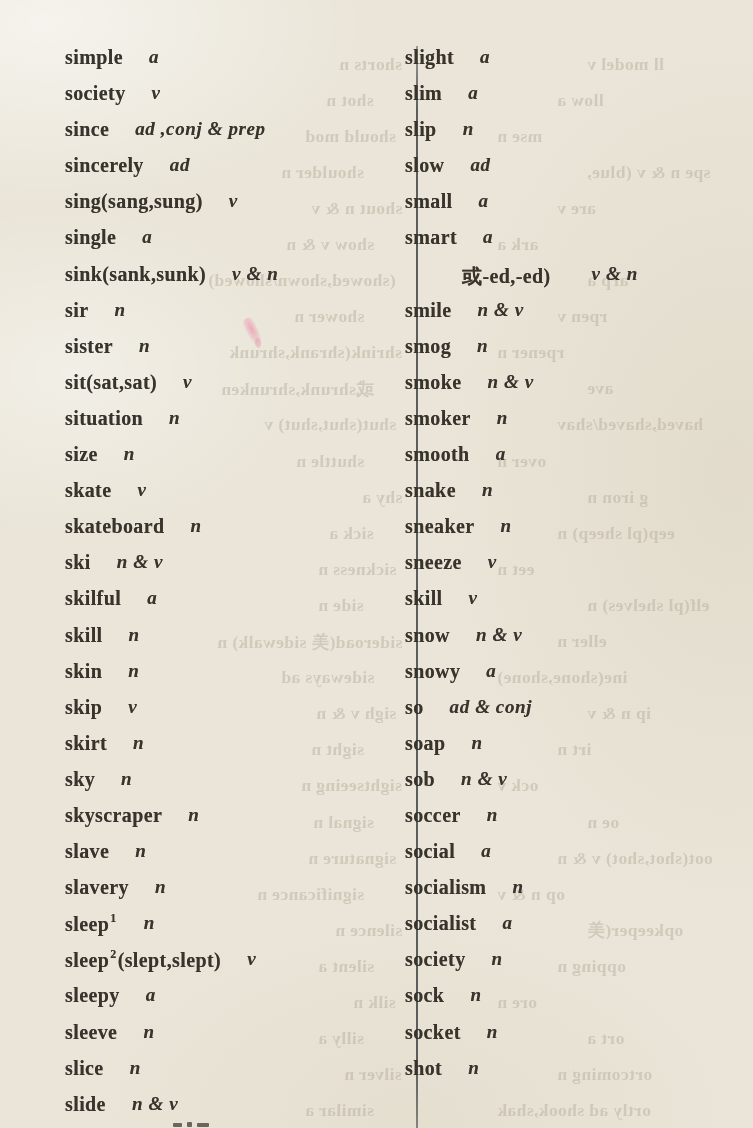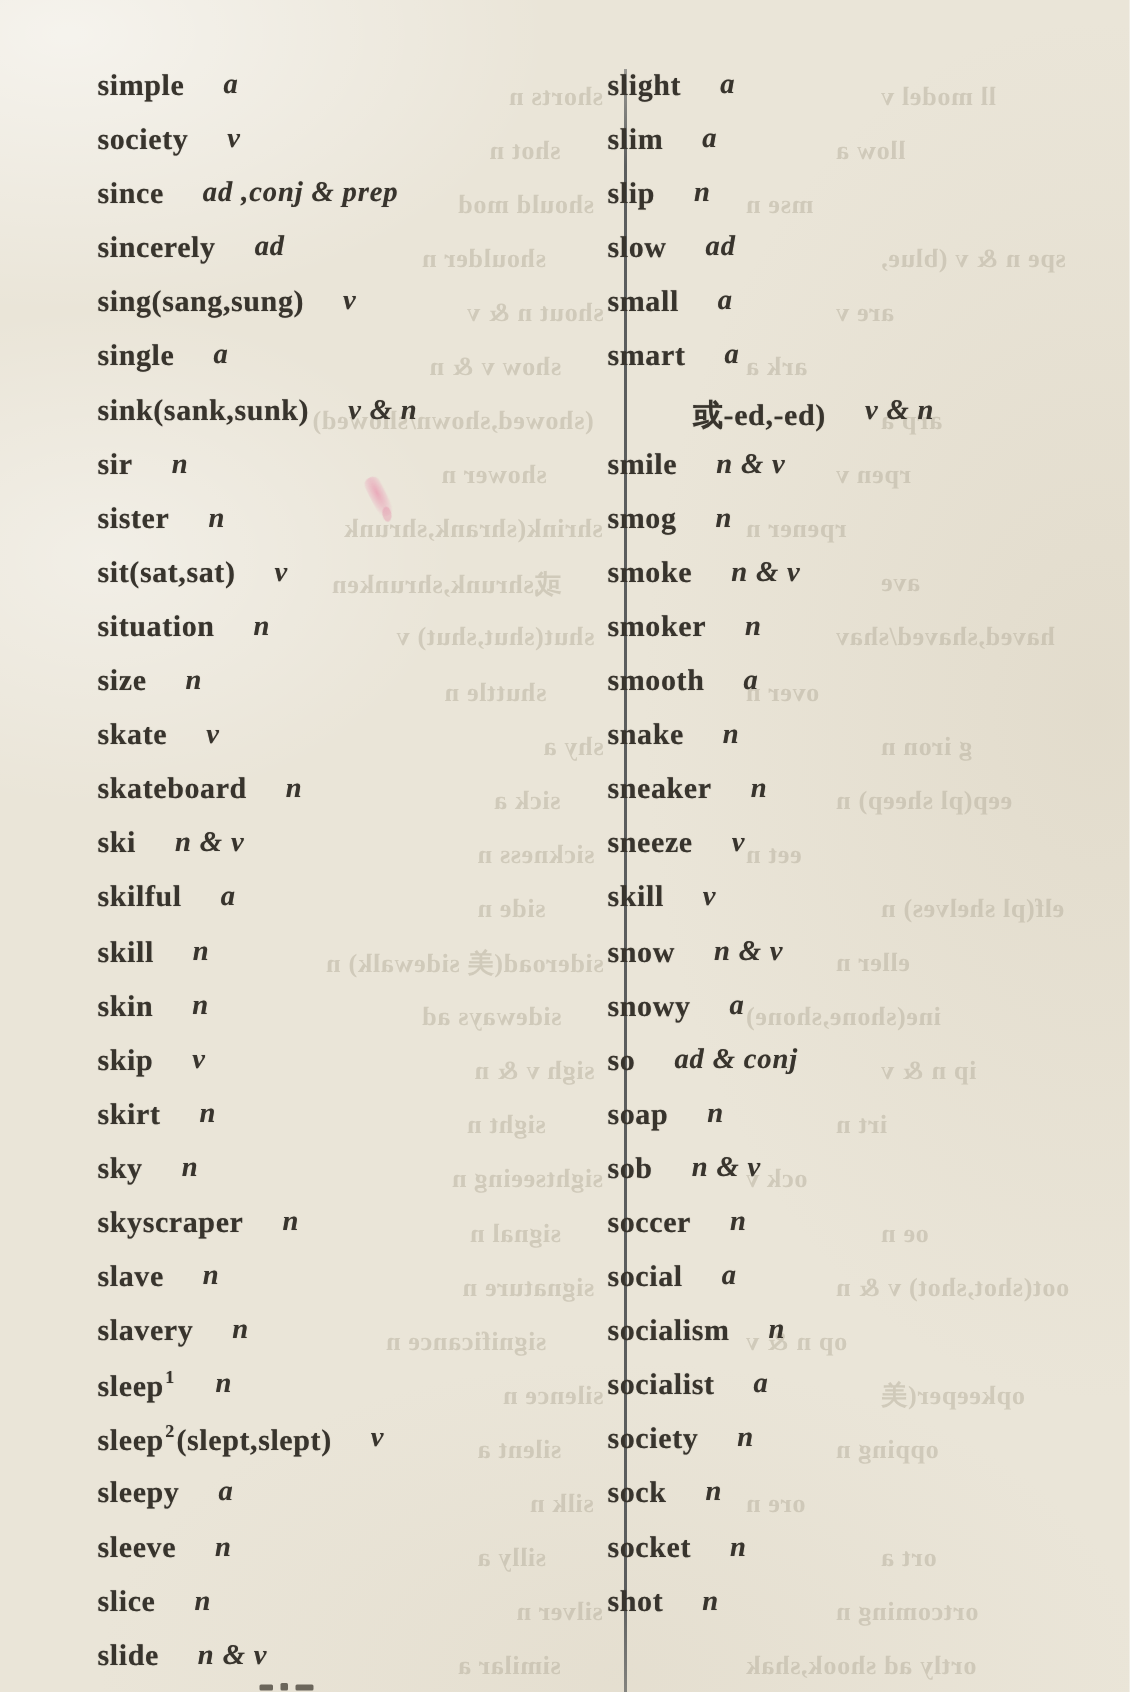--- a/index.html
+++ b/index.html
@@ -25,21 +25,21 @@
     opacity:.88;
   }
   
   .col{position:absolute;top:46px;}
   .col-left{left:65px;width:346px;}
   .col-right{left:405px;width:318px;}
   .row{
     height:36.1px;display:flex;white-space:nowrap;
     color:var(--ink);
   }
-  .row.indent{padding-left:57px;}
+  .row.indent{padding-left:57px;gap:15px;}
   .word{
     font-weight:bold;font-size:20px;letter-spacing:.4px;
     text-shadow:0 0 .6px rgba(56,52,45,.55);
   }
   .word sup{font-size:12px;position:relative;top:-1px;margin:0 1px;font-weight:bold;}
   .pos{
     font-style:italic;font-weight:bold;font-size:19px;margin-left:26px;
     letter-spacing:.6px;text-shadow:0 0 .5px rgba(56,52,45,.5);
   }
   

